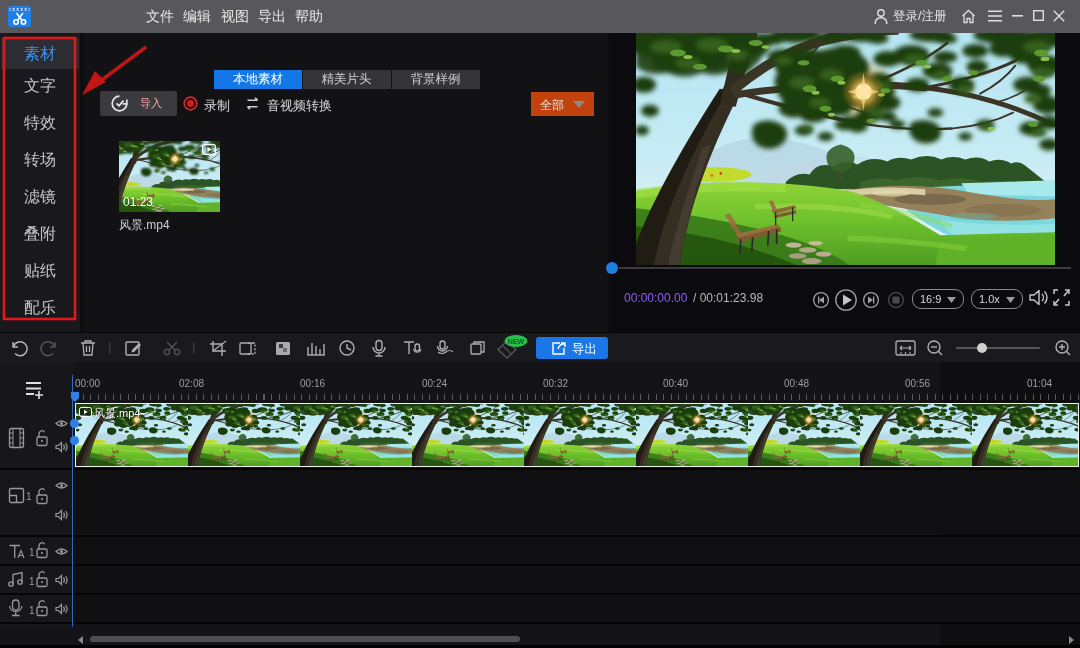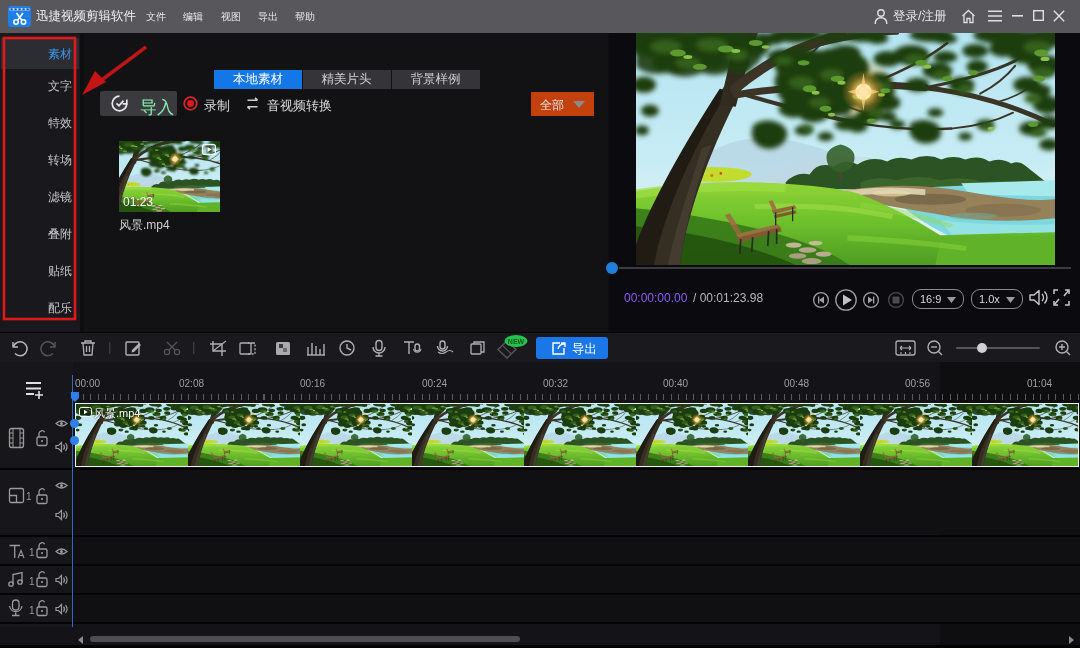--- a/index.html
+++ b/index.html
@@ -1,24 +1,24 @@
 <!DOCTYPE html>
 <html><head><meta charset="utf-8">
 <style>
   html,body{margin:0;padding:0;background:#000;}
   #app{position:relative;width:1080px;height:648px;overflow:hidden;background:#0e0e11;
        font-family:"Liberation Sans",sans-serif;-webkit-font-smoothing:antialiased;}
   .abs{position:absolute;}
   
   #titlebar{left:0;top:0;width:1080px;height:33px;background:#58585c;color:#e6e6e6;}
-  #titlebar .menu{position:absolute;top:0;height:33px;line-height:33px;font-size:10px;color:#e8e8e8;}
+  #titlebar .menu{position:absolute;top:0;height:33px;line-height:33px;font-size:14px;color:#e8e8e8;}
   
   #sidebar{left:0;top:33px;width:80px;height:299px;background:#19191d;}
   .sideitem{position:absolute;left:0;width:80px;height:30px;line-height:30px;text-align:center;
-            font-size:12px;color:#c6c6c6;margin-left:20px;}
+            font-size:16px;color:#c6c6c6;}
   #side-sel{position:absolute;left:1px;top:5px;width:78px;height:31px;background:#2c2c33;}
   
   #cpanel{left:84px;top:33px;width:524px;height:299px;background:#121215;}
   .tab{position:absolute;top:24px;height:19px;line-height:19px;width:88px;text-align:center;
        font-size:12.5px;color:#d0d0d0;background:#343439;margin-top:13px;}
   .tab.active{background:#1377e8;color:#fff;}
   
   #ppanel{left:609px;top:33px;width:471px;height:299px;background:#0b0b0f;}
   
   #toolbar{left:0;top:332px;width:1080px;height:30px;background:#1a1a1e;border-top:1px solid #050507;box-sizing:border-box;}
@@ -299,21 +299,20 @@
           <rect x="10.5" y="2.3" width="2.2" height="2"></rect>
           <rect x="14.5" y="2.3" width="2.2" height="2"></rect>
           <rect x="18.5" y="2.3" width="2.2" height="2"></rect>
         </g>
       <g stroke="#fff" stroke-width="1.6" fill="none">
         <circle cx="8" cy="16" r="2.2"></circle>
           <circle cx="15.5" cy="16" r="2.2"></circle>
         <path d="M9.5,14.5 L15,7 M14,14.5 L8.5,7"></path>
       </g>
     </svg>
-    <span class="menu" style="left:36px;font-size:12.5px;color:#efefef">迅捷视频剪辑软件</span>
     <span class="menu" style="left:146px">文件</span>
     <span class="menu" style="left:183px">编辑</span>
     <span class="menu" style="left:221px">视图</span>
     <span class="menu" style="left:258px">导出</span>
     <span class="menu" style="left:295px">帮助</span>
     <svg class="abs" style="left:874px;top:8px" width="14" height="17" viewBox="0 0 14 17">
       <g stroke="#e0e0e0" stroke-width="1.4" fill="none">
         <circle cx="7" cy="5" r="3.2"></circle>
         <path d="M1.2,16 C1.2,11.8 3.6,9.8 7,9.8 C10.4,9.8 12.8,11.8 12.8,16"></path>
       </g>
@@ -358,21 +357,21 @@
     <div class="tab active" style="left:130px">本地素材</div>
     <div class="tab" style="left:218.5px">精美片头</div>
     <div class="tab" style="left:307.5px">背景样例</div>
 
     <div class="abs" style="left:16px;top:58px;width:77px;height:25px;background:#3a3a3f;border-radius:2px;">
       <svg class="abs" style="left:11px;top:4px" width="17" height="17" viewBox="0 0 17 17">
         <path d="M8.5,1.2 A7.3,7.3 0 1 0 15.8,8.5" fill="none" stroke="#e8e8e8" stroke-width="1.7"></path>
         <path d="M15.8,4.6 L15.8,8.8 L11.6,8.8" fill="none" stroke="#e8e8e8" stroke-width="1.7"></path>
         <path d="M5.5,8.3 L8,10.8 L12.5,5.6" fill="none" stroke="#e8e8e8" stroke-width="1.8"></path>
       </svg>
-      <span class="abs" style="left:40px;top:5px;font-size:17px;color:#86efac">导入</span>
+      <span class="abs" style="left:40px;top:5px;font-size:11px;color:#fca5a5">导入</span>
     </div>
     <svg class="abs" style="left:99px;top:63px" width="15" height="15" viewBox="0 0 15 15">
       <circle cx="7.5" cy="7.5" r="6.3" fill="none" stroke="#d02a2a" stroke-width="1.8"></circle>
       <circle cx="7.5" cy="7.5" r="3.4" fill="#e01818"></circle>
     </svg>
     <span class="abs" style="left:120px;top:64px;font-size:13px;color:#dcdcdc">录制</span>
     <svg class="abs" style="left:161px;top:64px" width="15" height="13" viewBox="0 0 15 13">
       <g stroke="#cfcfcf" stroke-width="1.6" fill="none">
         <path d="M2.5,3.2 H12.5 M12.5,3.2 L10,.8"></path>
         <path d="M12.5,9.8 H2.5 M2.5,9.8 L5,12.2"></path>

